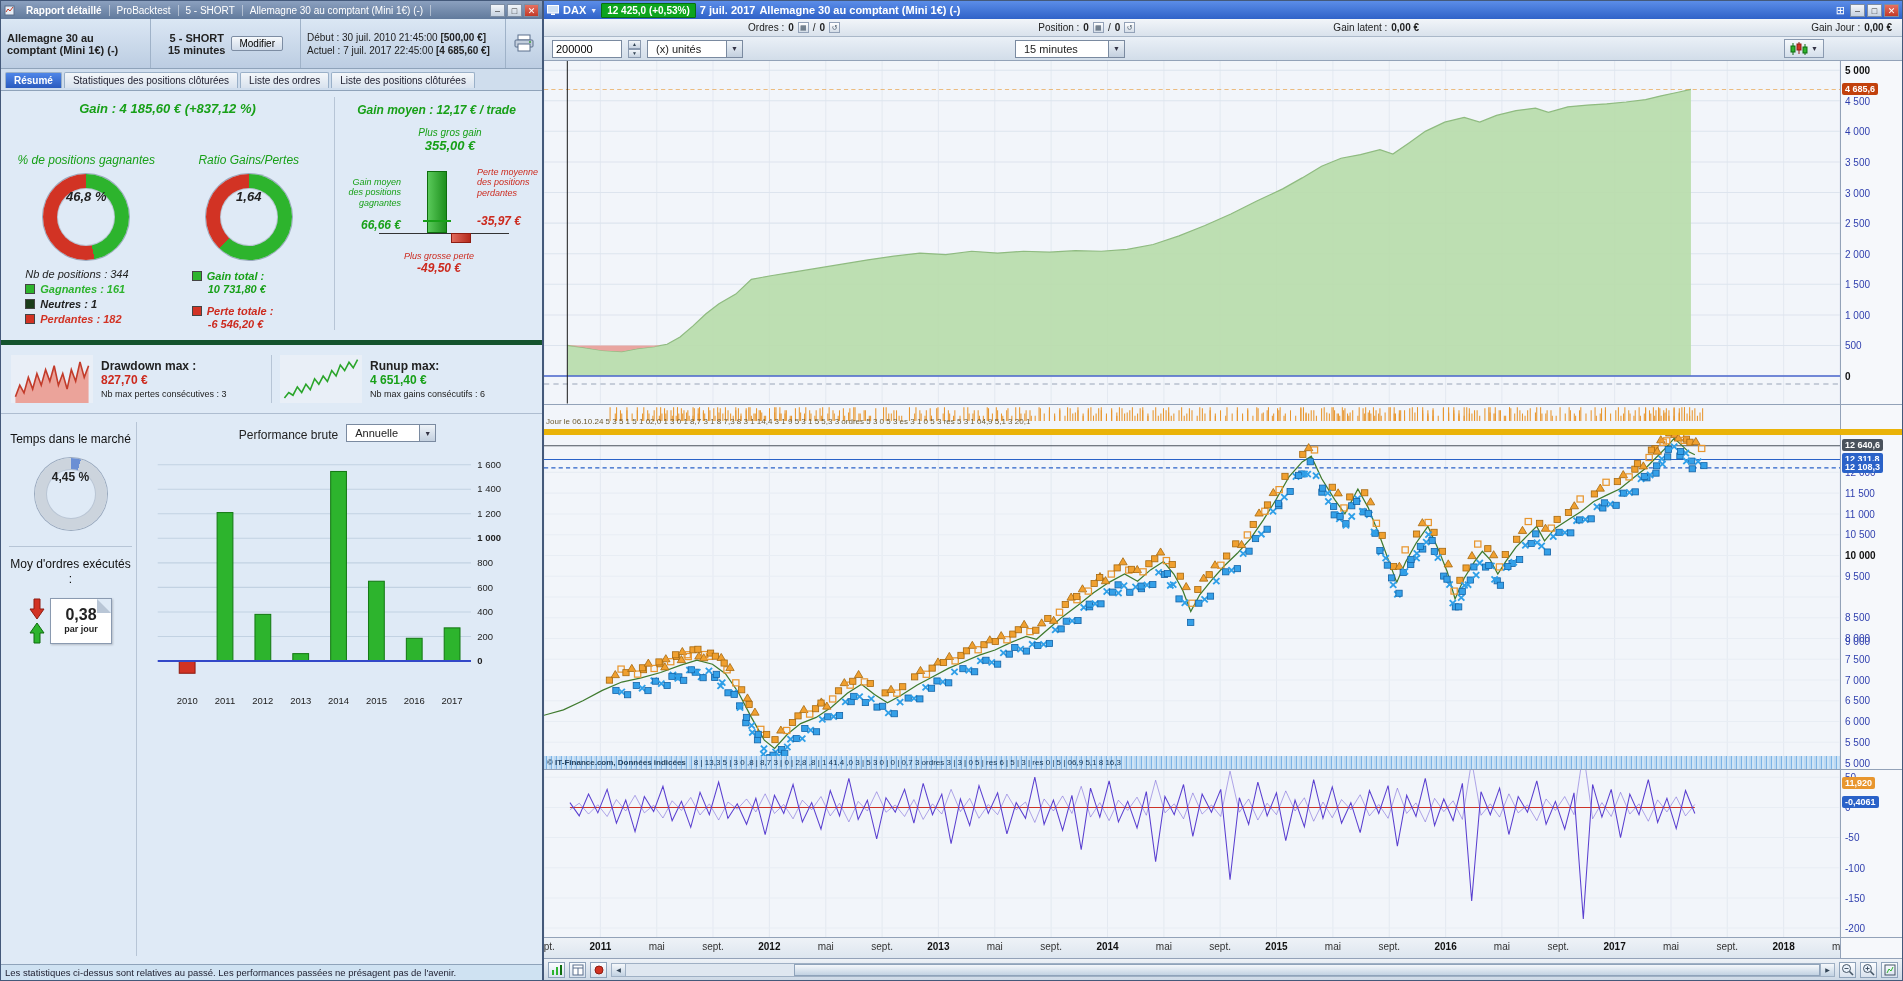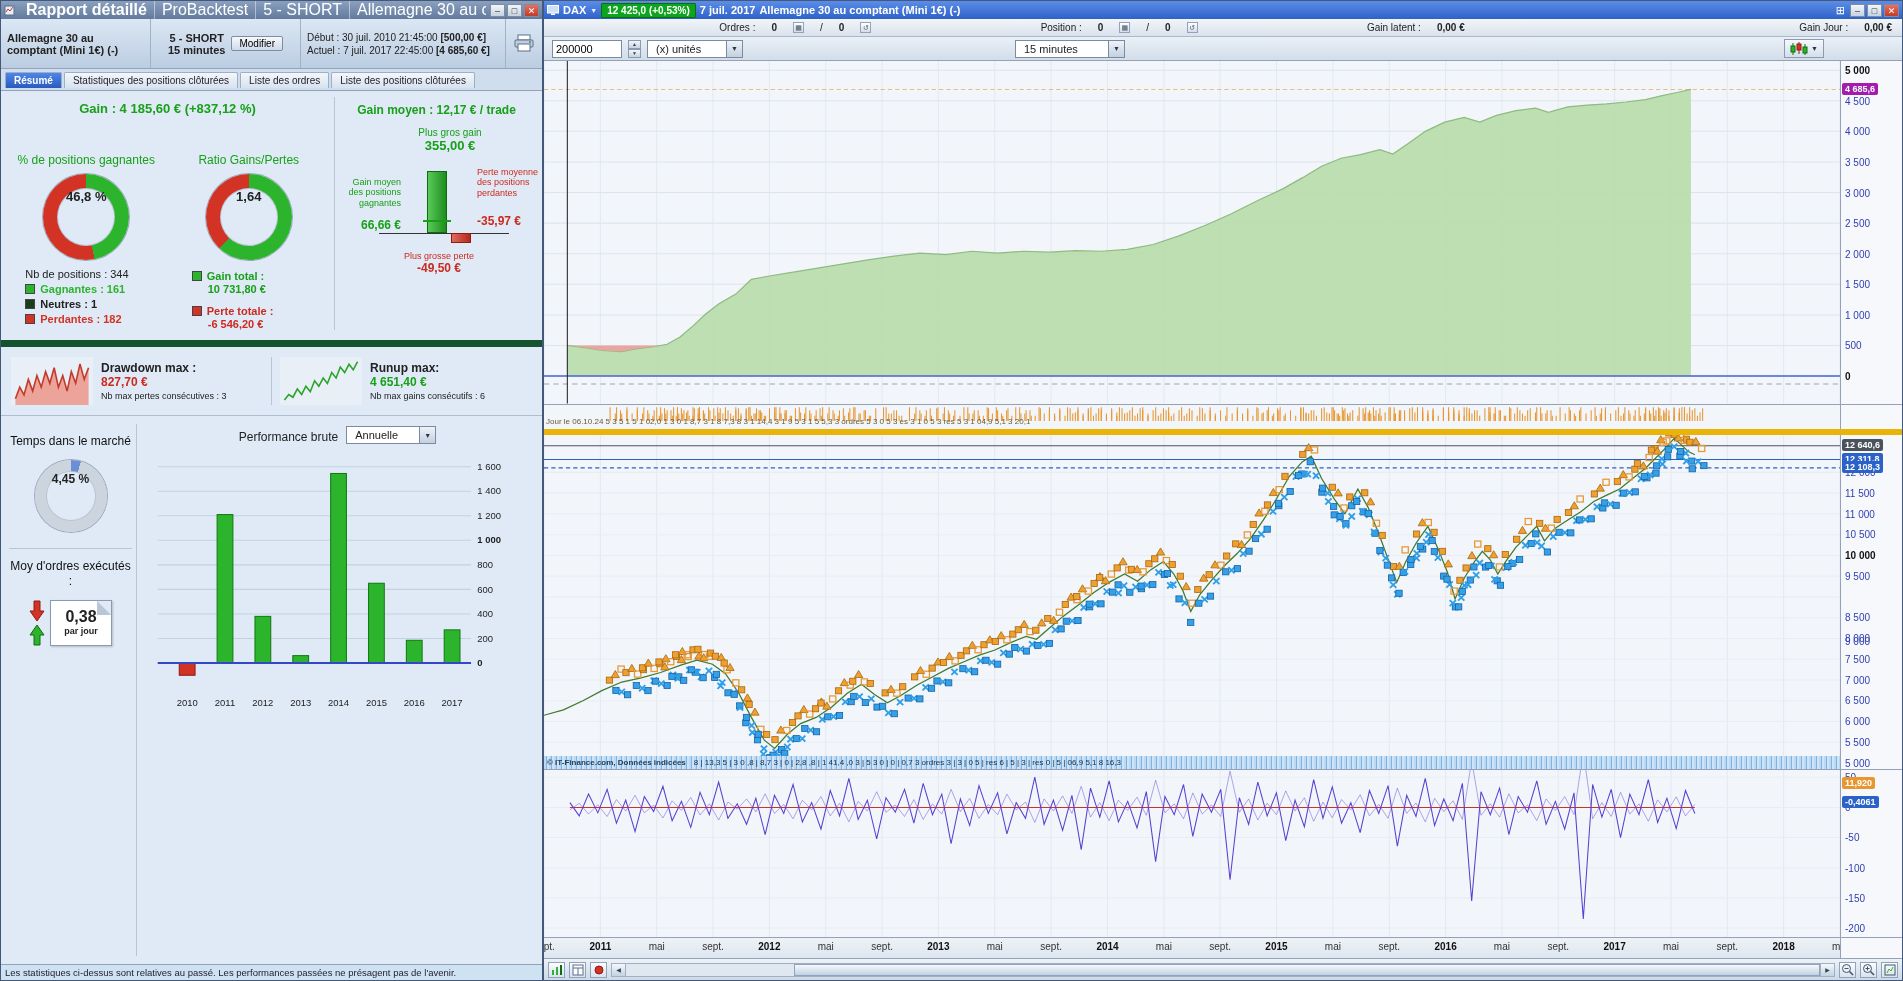--- a/index.html
+++ b/index.html
@@ -8,21 +8,21 @@
   .screen{display:flex;width:1903px;height:981px;}
   .win{display:flex;flex-direction:column;border:1px solid #44597a;min-width:0;}
   .win.left{width:543px;}
   .win.right{flex:1;}
   .b{font-weight:bold;}
   
   .tbar{height:18px;display:flex;align-items:center;gap:4px;padding:0 3px;color:#fff;flex:0 0 18px;}
   .ltbar{background:linear-gradient(#8ba0bf,#617a9c);}
   .rtbar{background:linear-gradient(#5b8de8,#2f62c8);}
   .tsegs{display:flex;align-items:center;overflow:hidden;white-space:nowrap;flex:1;}
-  .tseg{padding:0 7px;border-right:1px solid rgba(255,255,255,.45);font-size:16px;}
+  .tseg{padding:0 7px;border-right:1px solid rgba(255,255,255,.45);font-size:10px;}
   .tseg:first-child{font-weight:bold;}
   .wbtns{margin-left:auto;display:flex;gap:2px;}
   .wbtn{width:15px;height:13px;background:linear-gradient(#f3f6fa,#c6d2e0);border:1px solid #7d8da3;color:#333;font-size:9px;line-height:12px;text-align:center;cursor:pointer;}
   .wbtn.close{background:linear-gradient(#e87060,#c23a28);color:#fff;}
   .wicon{display:inline-flex;}
   .sym{font-size:11px;}
   .dd-arrow{font-size:7px;opacity:.9;}
   .badge{background:#0da51e;border:1px solid #076f10;color:#fff;font-weight:bold;padding:0 5px;font-size:10px;line-height:13px;border-radius:1px;}
   .tdate,.tinst{font-size:11px;}
   .gridglyph{font-size:11px;color:#fff;padding:0 3px;cursor:pointer;}
@@ -34,21 +34,21 @@
   .rh.c3{flex:1;flex-direction:column;align-items:flex-start;justify-content:center;font-size:10px;gap:2px;}
   .rh.c4{width:36px;border-right:none;justify-content:center;}
   .btn3d{background:linear-gradient(#f6f9fc,#cfdae8);border:1px solid #7d8da3;border-radius:2px;font-size:10px;padding:1px 7px;cursor:pointer;font-family:inherit;}
   .printer{cursor:pointer;}
   
   .tabs{display:flex;gap:2px;align-items:flex-start;background:#cfdded;padding:3px 4px 0 4px;border-bottom:1px solid #8fa3ba;flex:0 0 22px;}
   .tab{background:linear-gradient(#f4f7fa,#d8e2ee);border:1px solid #9ab0c8;border-bottom:none;padding:2px 8px;font-size:10px;color:#223;border-radius:2px 2px 0 0;cursor:pointer;}
   .tab.active{background:linear-gradient(#4f86e8,#2a5bbf);color:#fff;font-weight:bold;}
   
   .content{flex:1;background:#dfeaf6;overflow:hidden;display:flex;flex-direction:column;}
-  .sec1{display:flex;padding:6px 4px 10px 4px;border-bottom:7px solid #14532d;}
+  .sec1{display:flex;padding:6px 4px 10px 4px;border-bottom:5px solid #14532d;font-style:italic;}
   .s1l{width:330px;border-right:1px solid #b7c5d6;padding-right:4px;}
   .gainline{text-align:center;color:#18a018;font-size:13px;margin:4px 0 8px 0;}
   .donut-row{display:flex;justify-content:space-around;}
   .dcol{width:150px;text-align:center;}
   .dlabel{color:#18a018;font-size:12px;line-height:1.25;margin-bottom:6px;min-height:44px;display:flex;align-items:flex-end;justify-content:center;}
   .donut{position:relative;width:86px;height:86px;border-radius:50%;margin:0 auto;box-shadow:0 0 0 1px #9aa9bd;}
   .donut .hole{position:absolute;inset:15px;background:#dfeaf6;border-radius:50%;display:flex;align-items:flex-start;justify-content:center;font-weight:bold;font-size:13px;color:#222;box-shadow:0 0 0 1px #b9c5d4;}
   .donut.small{width:72px;height:72px;}
   .donut.small .hole{inset:12px;font-size:12px;}
   .nbpos{margin-top:8px;font-size:11px;text-align:left;padding-left:14px;}
@@ -85,21 +85,21 @@
   .note .nv{font-size:16px;font-weight:bold;margin-top:7px;}
   .note .nu{font-size:9px;font-weight:bold;}
   .s3r{flex:1;padding:0 6px;min-width:0;}
   .perfhead{display:flex;align-items:flex-end;justify-content:center;gap:8px;font-size:12px;margin:2px 0 6px 0;}
   .selectbox{display:inline-flex;align-items:center;background:#fff;border:1px solid #7a8aa0;height:18px;padding-left:8px;cursor:pointer;font-size:11px;min-width:90px;justify-content:space-between;}
   .arrowbox{display:inline-flex;align-items:center;justify-content:center;width:16px;height:16px;background:linear-gradient(#eef3f8,#c3d0df);border-left:1px solid #7a8aa0;font-size:7px;color:#334;margin-left:6px;}
   #perf-svg{width:100%;height:290px;}
   .statusbar{flex:0 0 16px;background:#cfe2f2;border-top:1px solid #8fa3ba;font-size:9.5px;color:#223;display:flex;align-items:center;padding:0 4px;white-space:nowrap;overflow:hidden;}
   
   .row1{flex:0 0 18px;display:flex;align-items:center;background:linear-gradient(#f2f5f9,#d9e2ec);border-bottom:1px solid #aab8c9;font-size:10px;padding:0 10px;gap:4px;}
-  .row1 .grp{display:flex;align-items:center;gap:16px;}
+  .row1 .grp{display:flex;align-items:center;gap:4px;}
   .row1 .sp{flex:1;}
   .mini-ic{width:11px;height:11px;background:linear-gradient(#fff,#d4dde8);border:1px solid #93a2b8;display:inline-flex;align-items:center;justify-content:center;font-size:7px;color:#456;cursor:pointer;}
   .row2{flex:0 0 24px;display:flex;align-items:center;background:linear-gradient(#eaf0f7,#d2dde9);border-bottom:1px solid #93a2b8;padding:0 8px;gap:6px;font-size:11px;}
   .qty{width:70px;height:18px;border:1px solid #7a8aa0;font-size:11px;padding:0 3px;font-family:inherit;}
   .spin{display:flex;flex-direction:column;width:13px;}
   .spin span{height:9px;background:linear-gradient(#f2f6fa,#c7d3e1);border:1px solid #8a9ab0;font-size:5px;line-height:7px;text-align:center;color:#345;cursor:pointer;}
   .candlebtn{margin-left:auto;margin-right:70px;display:flex;align-items:center;gap:3px;background:linear-gradient(#f6f9fc,#d4dfeb);border:1px solid #8a9ab0;height:19px;padding:0 5px;cursor:pointer;font-size:7px;color:#334;}
   
   .chartstack{flex:1;display:flex;flex-direction:column;min-height:0;background:#fff;}
   .panel{display:flex;position:relative;min-height:0;}
@@ -501,21 +501,21 @@
             <span class="ytick" style="top: 11.6071%;">4 500</span>
             <span class="ytick" style="top: 20.5357%;">4 000</span>
             <span class="ytick" style="top: 29.4643%;">3 500</span>
             <span class="ytick" style="top: 38.3929%;">3 000</span>
             <span class="ytick" style="top: 47.3214%;">2 500</span>
             <span class="ytick" style="top: 56.25%;">2 000</span>
             <span class="ytick" style="top: 65.1786%;">1 500</span>
             <span class="ytick" style="top: 74.1071%;">1 000</span>
             <span class="ytick" style="top: 83.0357%;">500</span>
             <span class="ytick bold" style="top: 91.9643%;">0</span>
-            <span class="ytag" style="top: 8.29286%; background: #a21caf;">4 685,6</span>
+            <span class="ytag" style="top: 8.29286%; background: #c2410c;">4 685,6</span>
           </div>
       </div>
       <div class="panel p-strip">
         <div class="plot">
           <svg id="strip-svg" viewBox="0 0 1240 16" preserveAspectRatio="none" style="height:17px">
               <g>
                 <line x1="63.24" y1="15" x2="63.24" y2="2" stroke="#e8962e" stroke-width="1"></line>
                 <line x1="68.2" y1="15" x2="68.2" y2="8" stroke="#e8962e" stroke-width="1"></line>
                 <line x1="73.16" y1="15" x2="73.16" y2="5" stroke="#e8962e" stroke-width="1"></line>
                 <line x1="79.36" y1="15" x2="79.36" y2="2" stroke="#e8962e" stroke-width="1"></line>

